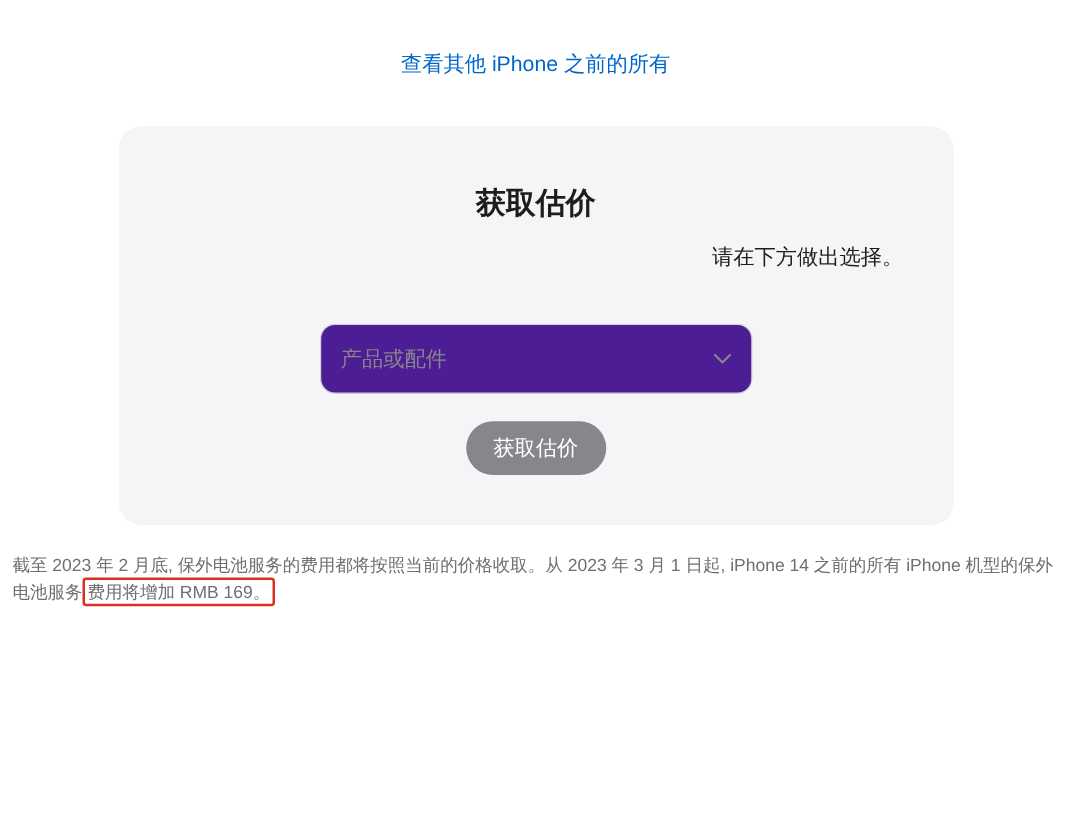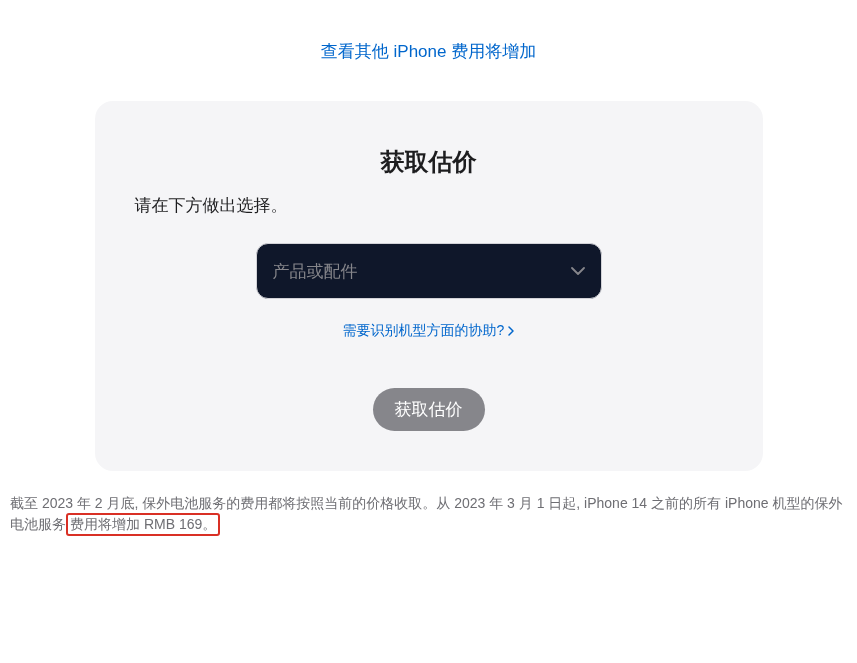--- a/index.html
+++ b/index.html
@@ -34,35 +34,35 @@
       padding: 45px 40px 40px 40px;
     }
     .card-title {
       text-align: center;
       font-size: 24px;
       font-weight: 600;
       color: #1d1d1f;
       margin-bottom: 16px;
     }
     .card-subtitle {
-      text-align: left;
+      text-align: right;
       font-size: 17px;
       color: #1d1d1f;
       font-weight: 400;
-      margin-bottom: 26px;
+      margin-bottom: 42px;
     }
     .select-wrapper {
       width: 346px;
       margin: 0 auto 22px auto;
       position: relative;
     }
     .select-box {
       width: 100%;
       height: 56px;
-      background: #0f172a;
+      background: #4c1d95;
       border: 1px solid #d2d2d7;
       border-radius: 12px;
       padding: 0 40px 0 16px;
       font-size: 17px;
       color: #86868b;
       display: flex;
       align-items: center;
       cursor: pointer;
       position: relative;
     }
@@ -122,46 +122,38 @@
       border: 2px solid #d93025;
       border-radius: 3px;
       padding: 1px 2px;
       line-height: 1.2;
     }
   </style>
 </head>
 <body>
 
 <div class="container">
-  <div class="top-link">查看其他 iPhone 费用将增加</div>
+  <div class="top-link">查看其他 iPhone 之前的所有</div>
 
   <div class="card">
     <h2 class="card-title">获取估价</h2>
     <p class="card-subtitle">请在下方做出选择。</p>
 
     <div class="select-wrapper">
       <div class="select-box">
         <span>产品或配件</span>
         <span class="chevron">
           <svg viewBox="0 0 14 8" fill="none">
               <path d="M1 1L7 7L13 1" stroke="#86868b" stroke-width="1.8" stroke-linecap="round" stroke-linejoin="round"></path>
             </svg>
         </span>
       </div>
     </div>
 
 
-    <div class="help-link">
-      <a>
-        <span>需要识别机型方面的协助?</span>
-        <svg viewBox="0 0 6 10" fill="none">
-            <path d="M1 1L5 5L1 9" stroke="#0066cc" stroke-width="1.5" stroke-linecap="round" stroke-linejoin="round"></path>
-          </svg>
-      </a>
-    </div>
 
     <button class="submit-btn">获取估价</button>
   </div>
 
   <div class="footer-text">
     <p>
       <span>截至 2023 年 2 月底, 保外电池服务的费用都将按照当前的价格收取。从 2023 年 3 月 1 日起, iPhone 14 之前的所有 iPhone 机型的保外电池服务</span><span class="highlight-box">费用将增加 RMB 169。</span>
     </p>
   </div>
 </div>

